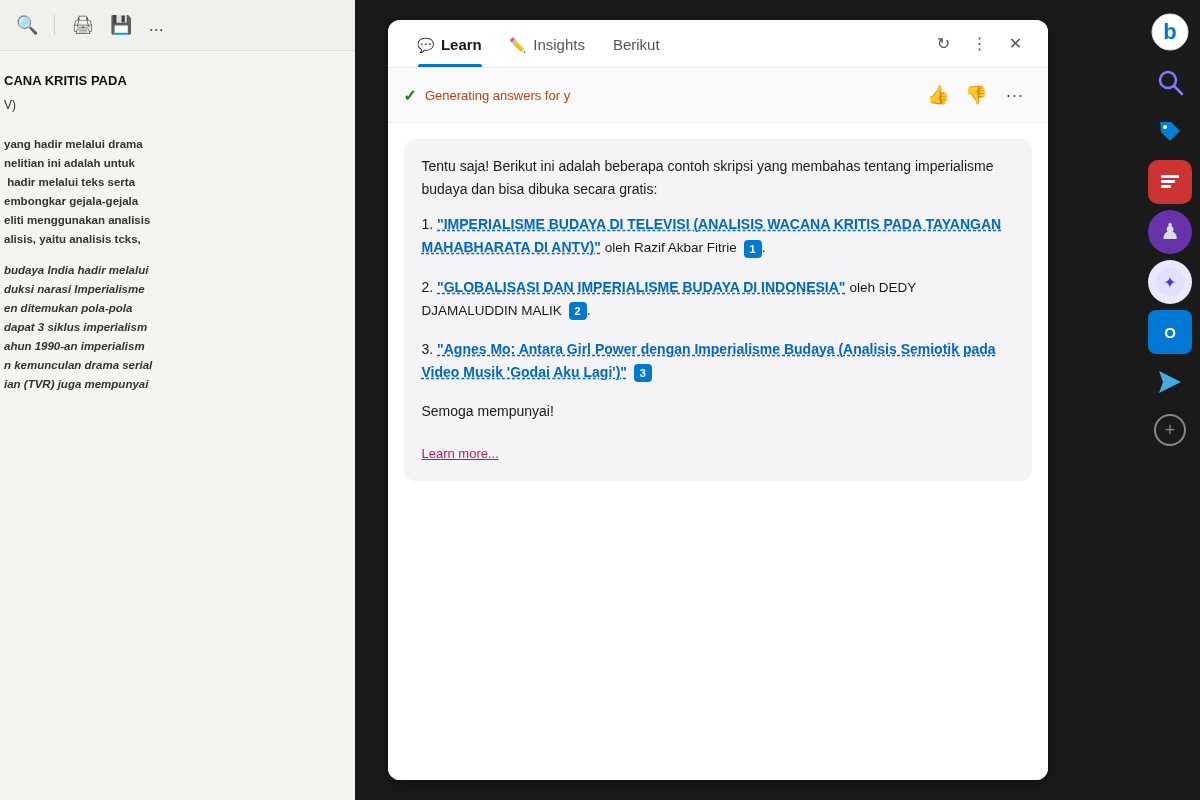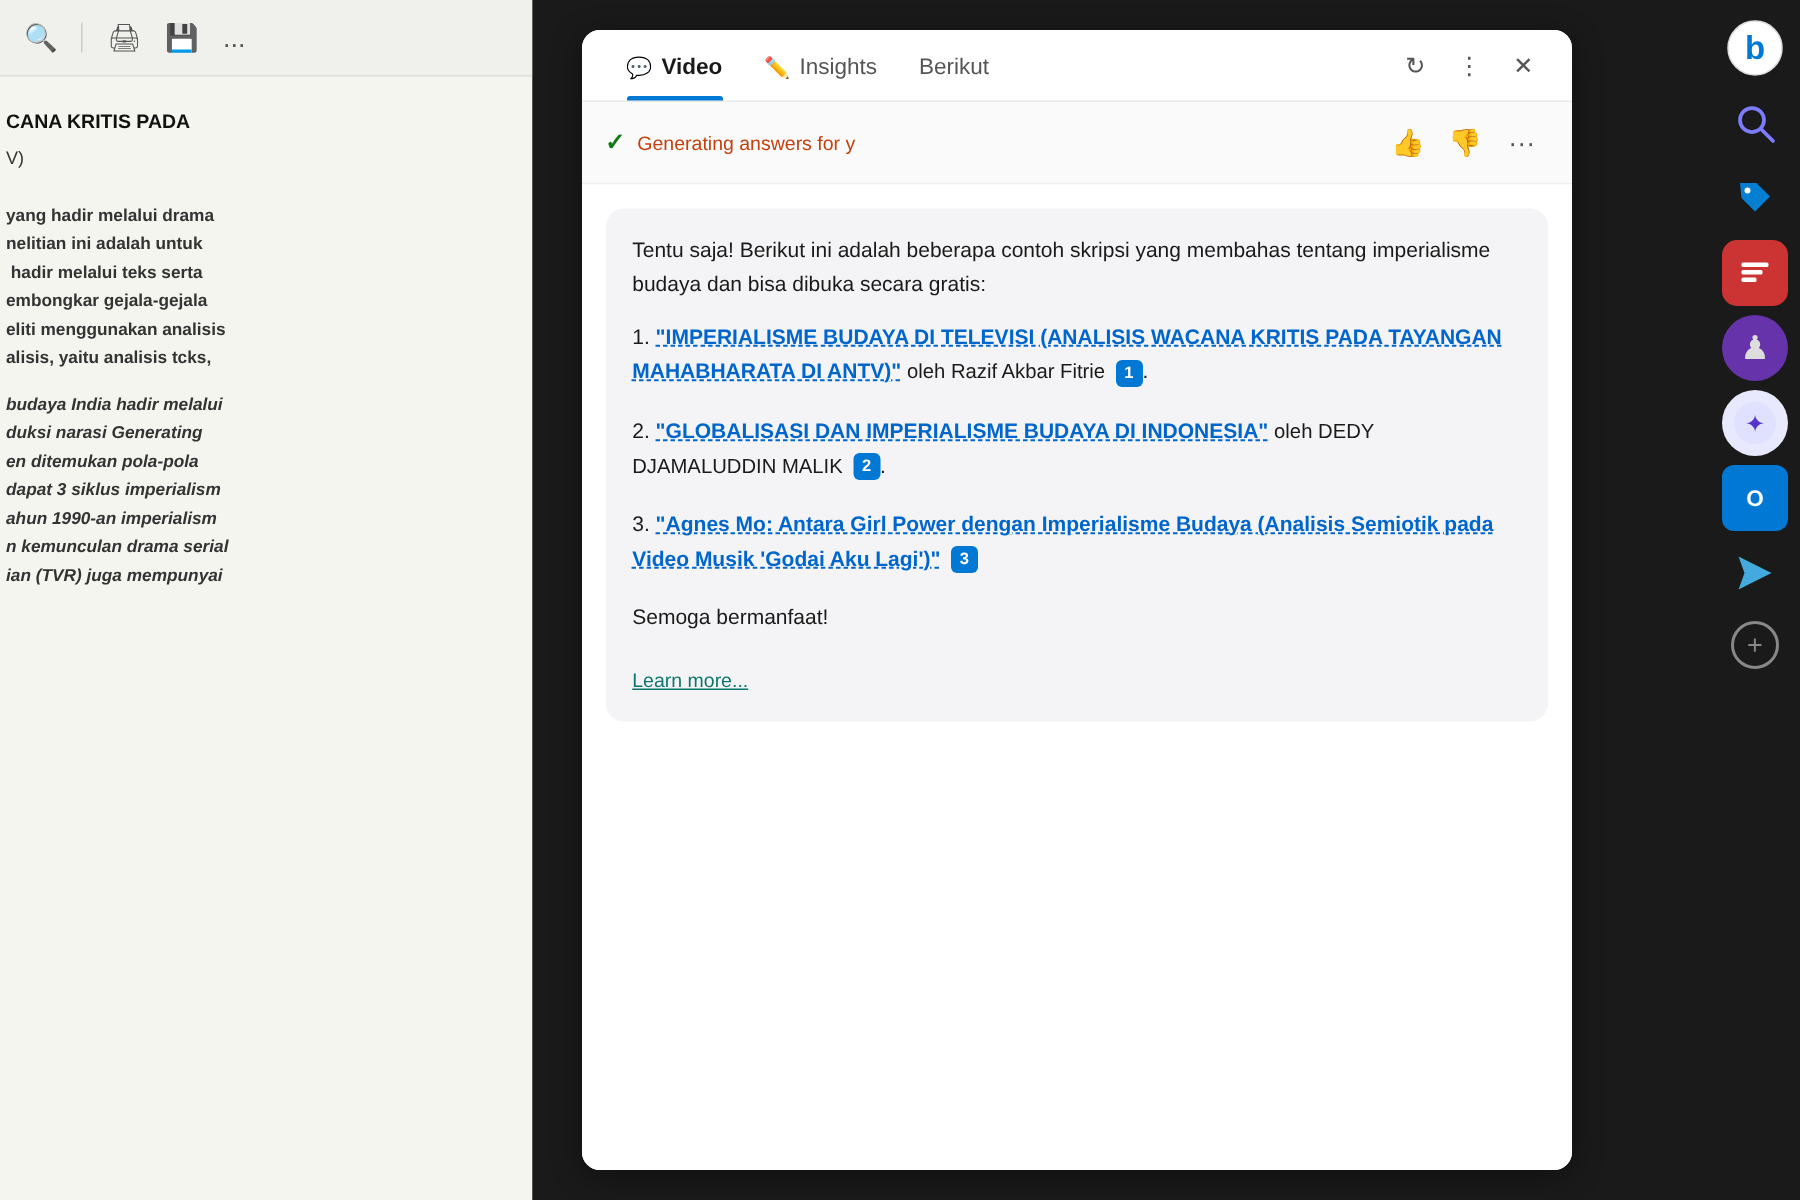--- a/index.html
+++ b/index.html
@@ -271,21 +271,21 @@
       color: white;
       border-radius: 4px;
       font-size: 11px;
       font-weight: bold;
       margin-left: 3px;
       vertical-align: middle;
     }
 
     .learn-more {
       font-size: 13px;
-      color: #0f766e;
+      color: #be185d;
       padding-top: 8px;
       display: block;
     }
 
     
     .right-sidebar {
       width: 60px;
       display: flex;
       flex-direction: column;
       align-items: center;
@@ -382,33 +382,33 @@
 
   <div class="doc-content">
     <div class="doc-title">CANA KRITIS PADA</div>
     <div class="doc-subtitle">V)</div>
 
     <div class="doc-section">
       <p>yang hadir melalui drama<br>nelitian ini adalah untuk<br>&nbsp;hadir melalui teks serta<br>embongkar gejala-gejala<br>eliti menggunakan analisis<br>alisis, yaitu analisis tcks,</p>
     </div>
 
     <div class="doc-section">
-      <p class="doc-italic">budaya India hadir melalui<br>duksi narasi <em>Generating</em><br>en ditemukan pola-pola<br>dapat 3 siklus imperialism<br>ahun 1990-an imperialism<br>n kemunculan drama serial<br>ian (TVR) juga mempunyai</p>
+      <p class="doc-italic">budaya India hadir melalui<br>duksi narasi <em>Imperialisme</em><br>en ditemukan pola-pola<br>dapat 3 siklus imperialism<br>ahun 1990-an imperialism<br>n kemunculan drama serial<br>ian (TVR) juga mempunyai</p>
     </div>
   </div>
 </div>
 
 <div class="main-area">
 
   <div class="chat-panel">
 
     <div class="chat-tabs">
       <div class="tab active">
         <span class="tab-icon">💬</span>
-        <span>Video</span>
+        <span>Learn</span>
       </div>
       <div class="tab">
         <span class="tab-icon">✏️</span>
         <span>Insights</span>
       </div>
       <div class="tab">
         <span>Berikut</span>
       </div>
 
       <div class="tab-actions">
@@ -445,21 +445,21 @@
             <span class="item-author"> <span>oleh DEDY DJAMALUDDIN MALIK</span></span>
             <span class="cite-badge">2</span>.
           </li>
           <li class="chat-list-item">
             <span class="item-number">3. </span>
             <span class="item-title">"Agnes Mo: Antara Girl Power dengan Imperialisme Budaya (Analisis Semiotik pada Video Musik 'Godai Aku Lagi')"</span>
             <span class="cite-badge">3</span>
           </li>
         </ol>
 
-        <p>Semoga bermanfaat!</p>
+        <p>Semoga mempunyai!</p>
 
         <a class="learn-more" href="#">Learn more...</a>
       </div>
     </div>
   </div>
 
   <div class="right-sidebar">
 
     <div class="sidebar-icon bing">
       <svg width="40" height="40" viewBox="0 0 40 40">

